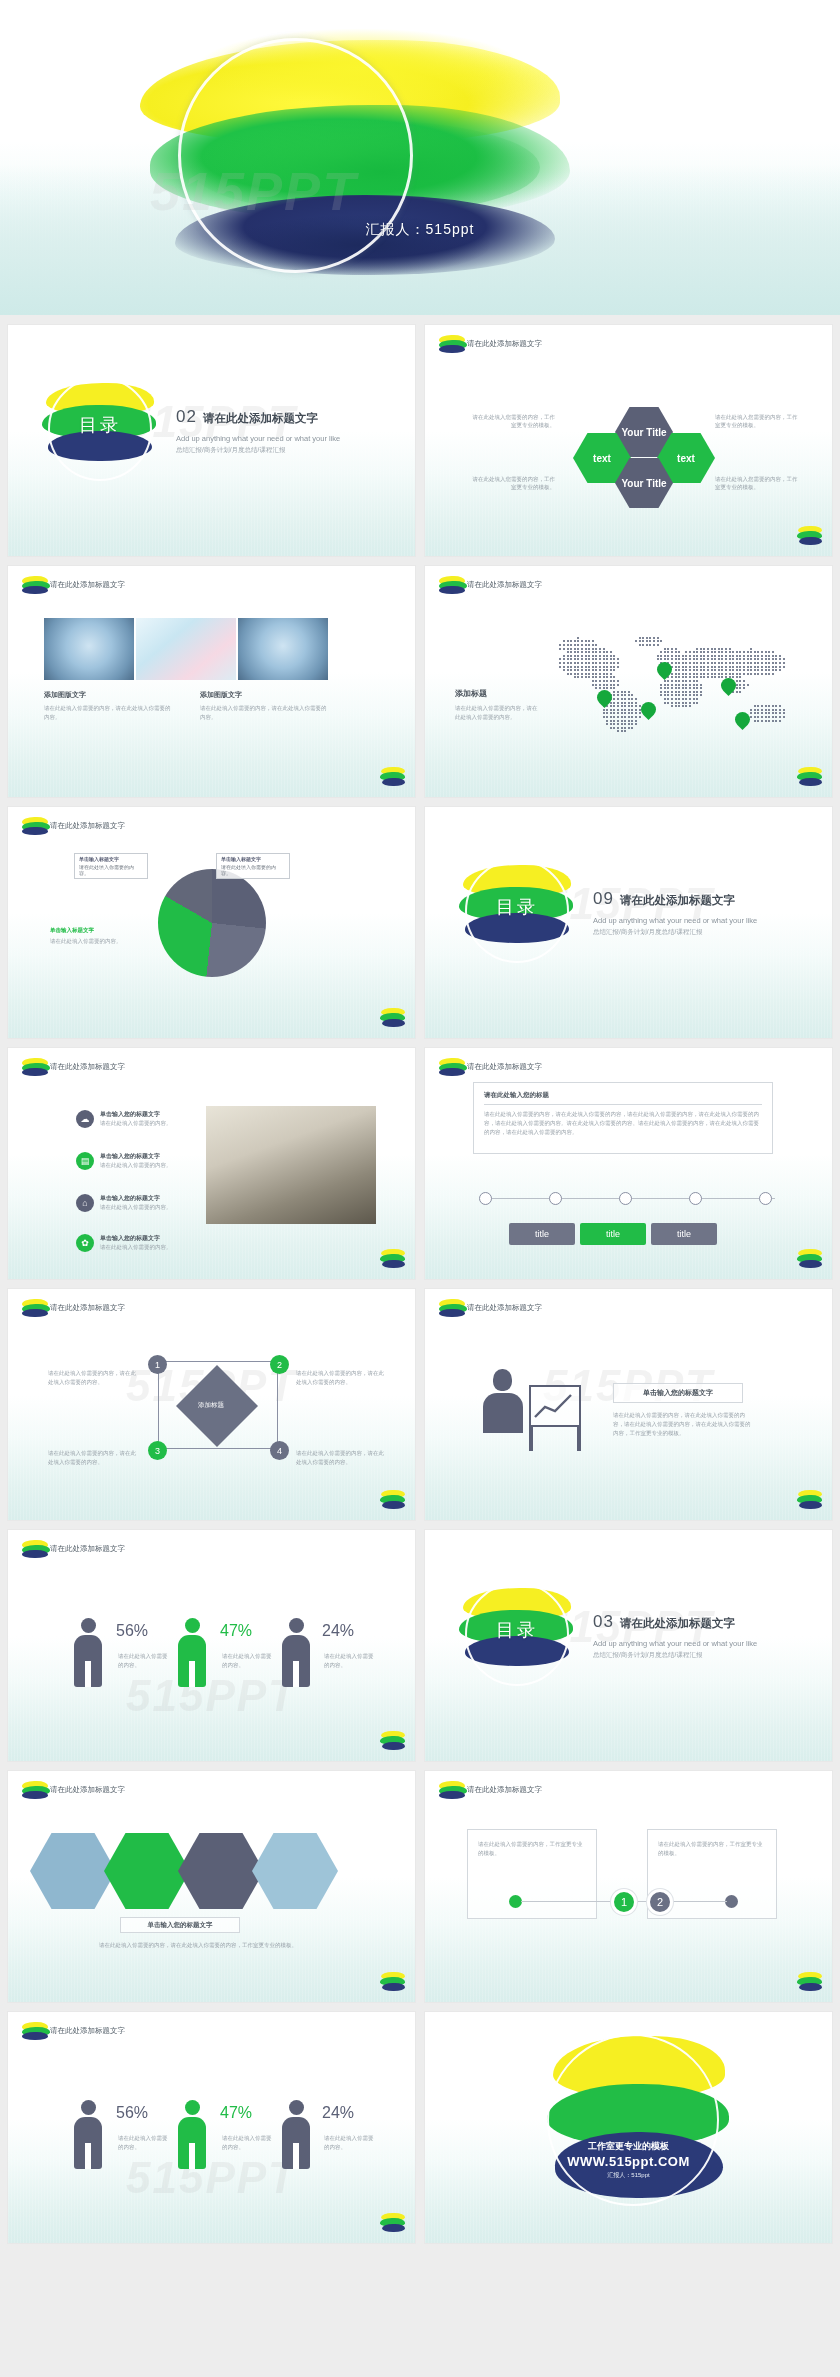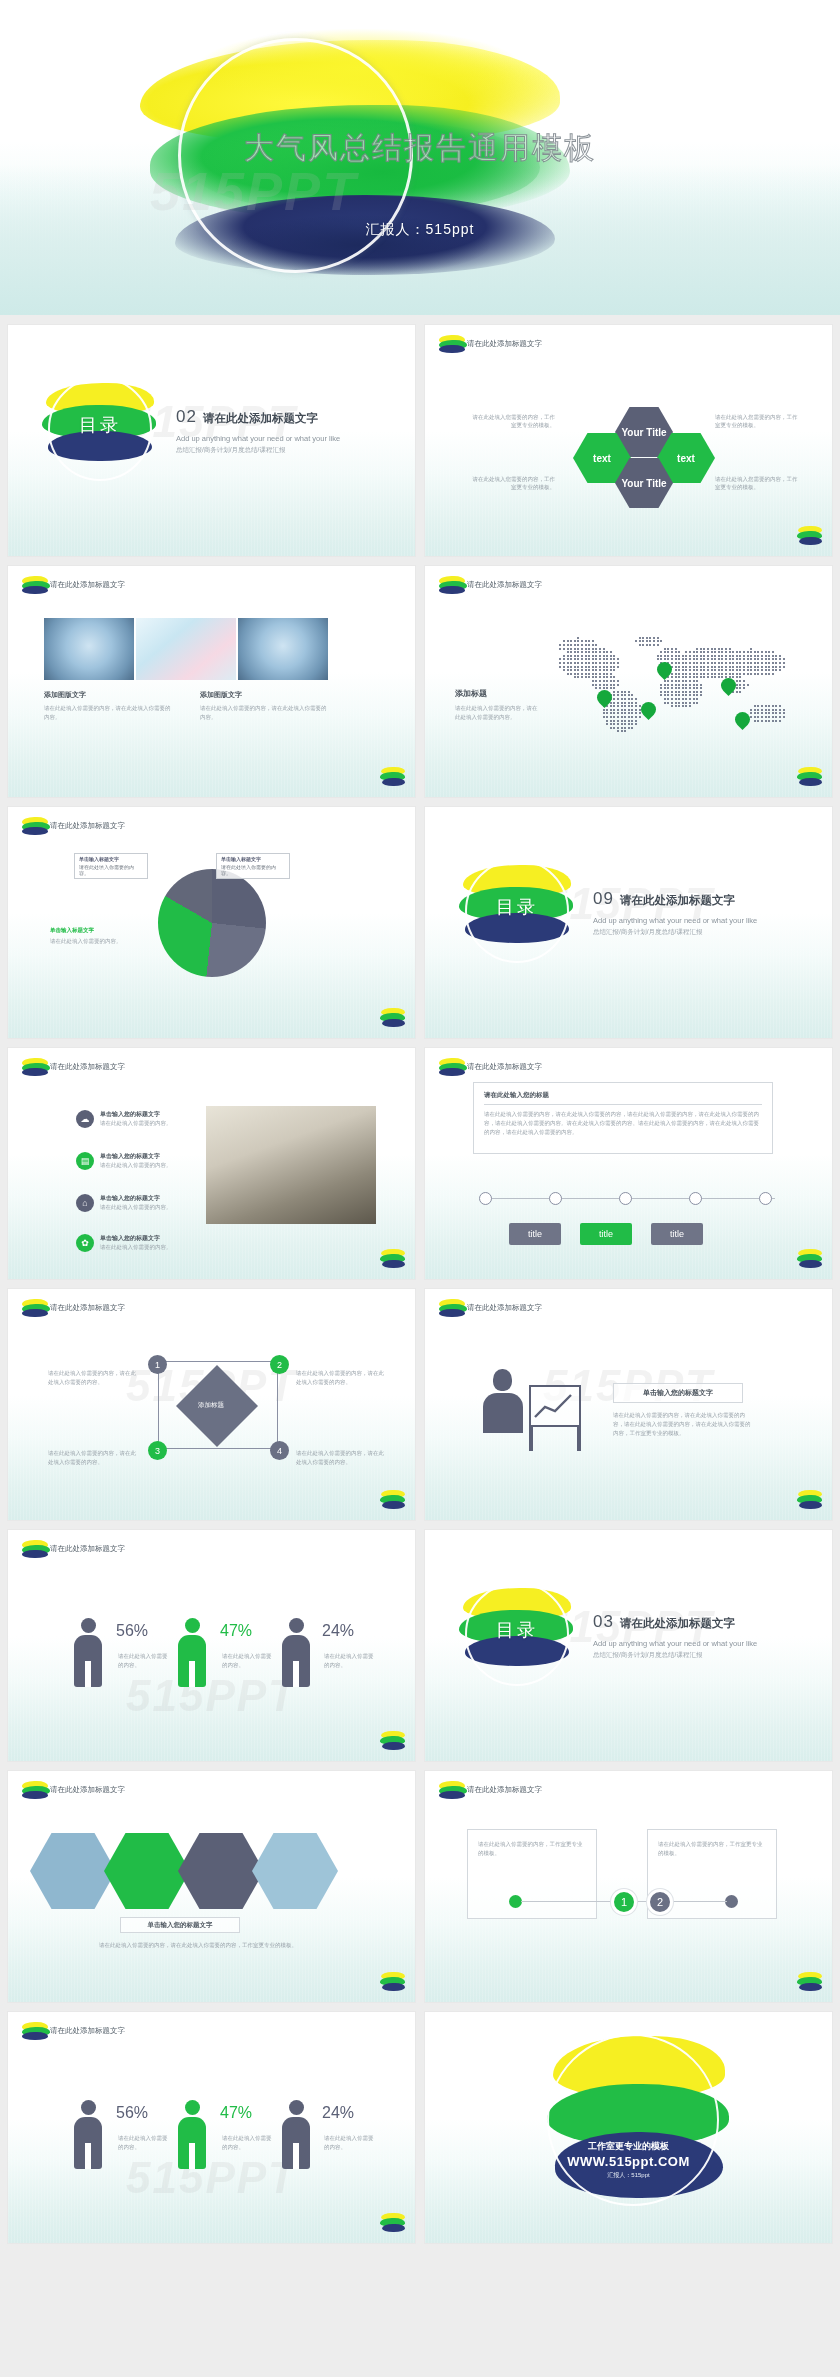--- a/index.html
+++ b/index.html
@@ -169,21 +169,21 @@
   .ph-windmill { background: linear-gradient(160deg,#e8e4d8 0%,#cfc9bb 35%,#8e8879 70%,#5d584c 100%); }
 
   
   .icn { position:absolute; width:18px; height:18px; border-radius:50%; display:flex; align-items:center; justify-content:center; color:#fff; font-size:9px; }
   .icn.navy { background:#5b6076; }
   .icn.green { background:#21bc47; }
 
   
   .tl-line { position:absolute; left:60px; top:150px; width:290px; height:1px; background:#b9bfc8; }
   .tl-node { position:absolute; top:144px; width:13px; height:13px; border:1.5px solid #8a90a3; border-radius:50%; background:#fff; }
-  .tl-chip { position:absolute; top:175px; width:52px; height:22px; display:flex; align-items:center; justify-content:center;
+  .tl-chip { position:absolute; top:175px; width:66px; height:22px; display:flex; align-items:center; justify-content:center;
              color:#fff; font-size:9px; border-radius:2px; }
   .tl-chip.navy { background:#6f7487; }
   .tl-chip.green { background:#21bc47; }
 
   .box { position:absolute; border:1px solid #d3d8dd; background:rgba(255,255,255,.7); }
 
   
   .person { position:absolute; width:28px; }
   .person .head { width:15px; height:15px; border-radius:50%; margin:0 auto 2px; }
   .person .body { width:28px; height:52px; border-radius:11px 11px 3px 3px; position:relative; }
@@ -234,21 +234,20 @@
     <div class="stripes"></div>
     <div class="mist"></div>
     <div class="blob blob-yellow"></div>
     <div class="blob blob-yellow2"></div>
     <div class="blob blob-green"></div>
     <div class="blob blob-green2"></div>
     <div class="blob blob-navy"></div>
     <div class="blob blob-navy2"></div>
     <div class="hero-ring"></div>
     <div class="hero-wm">515PPT</div>
-    <div class="hero-title">大气风总结报告通用模板</div>
     <div class="hero-presenter">汇报人：515ppt</div>
   </div>
 
   <div class="grid">
 
     <div class="slide">
       <div class="stripes"></div>
       <div class="wm">515PPT</div>
       <div class="toc-blob">
         <div class="y"></div>

